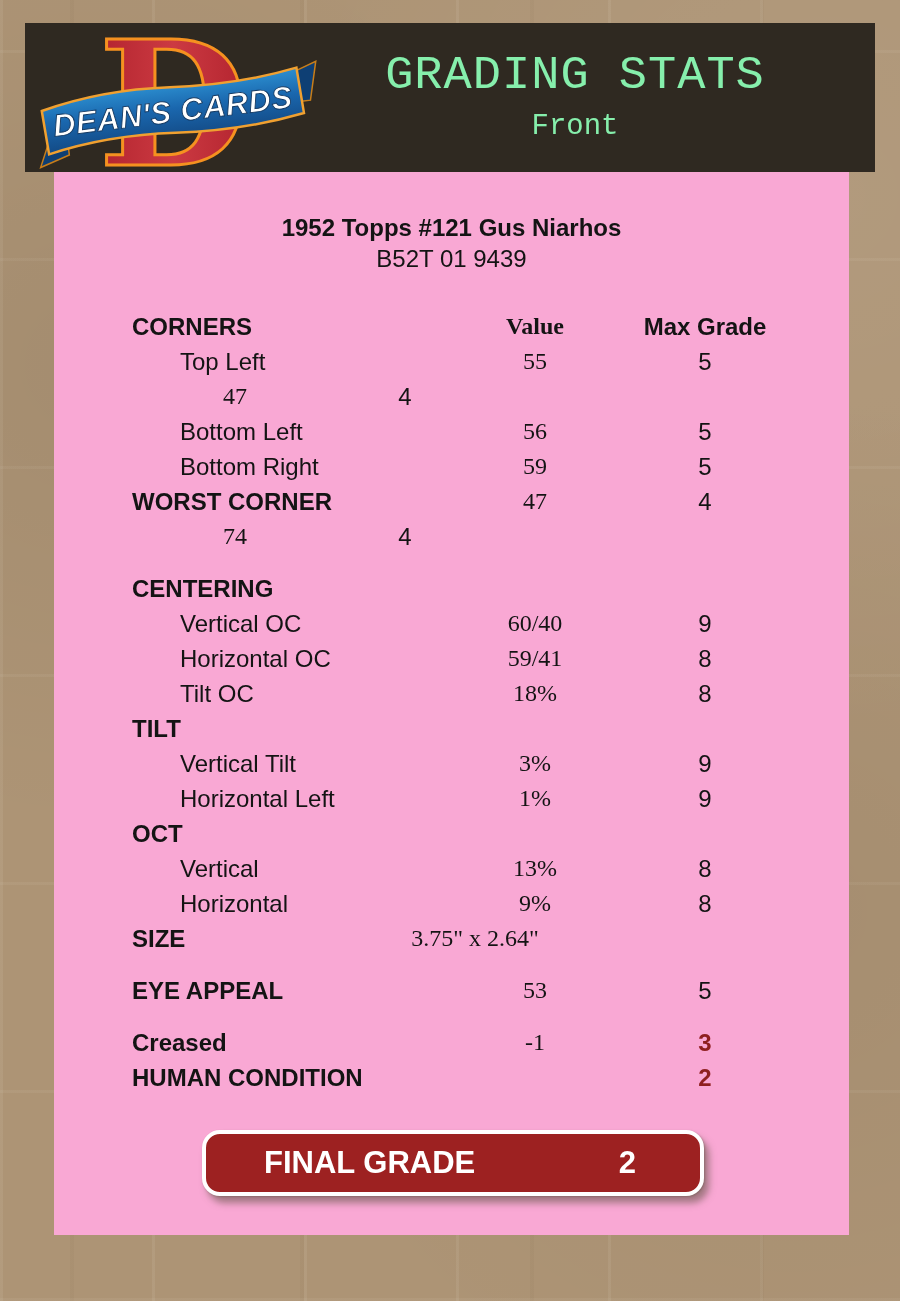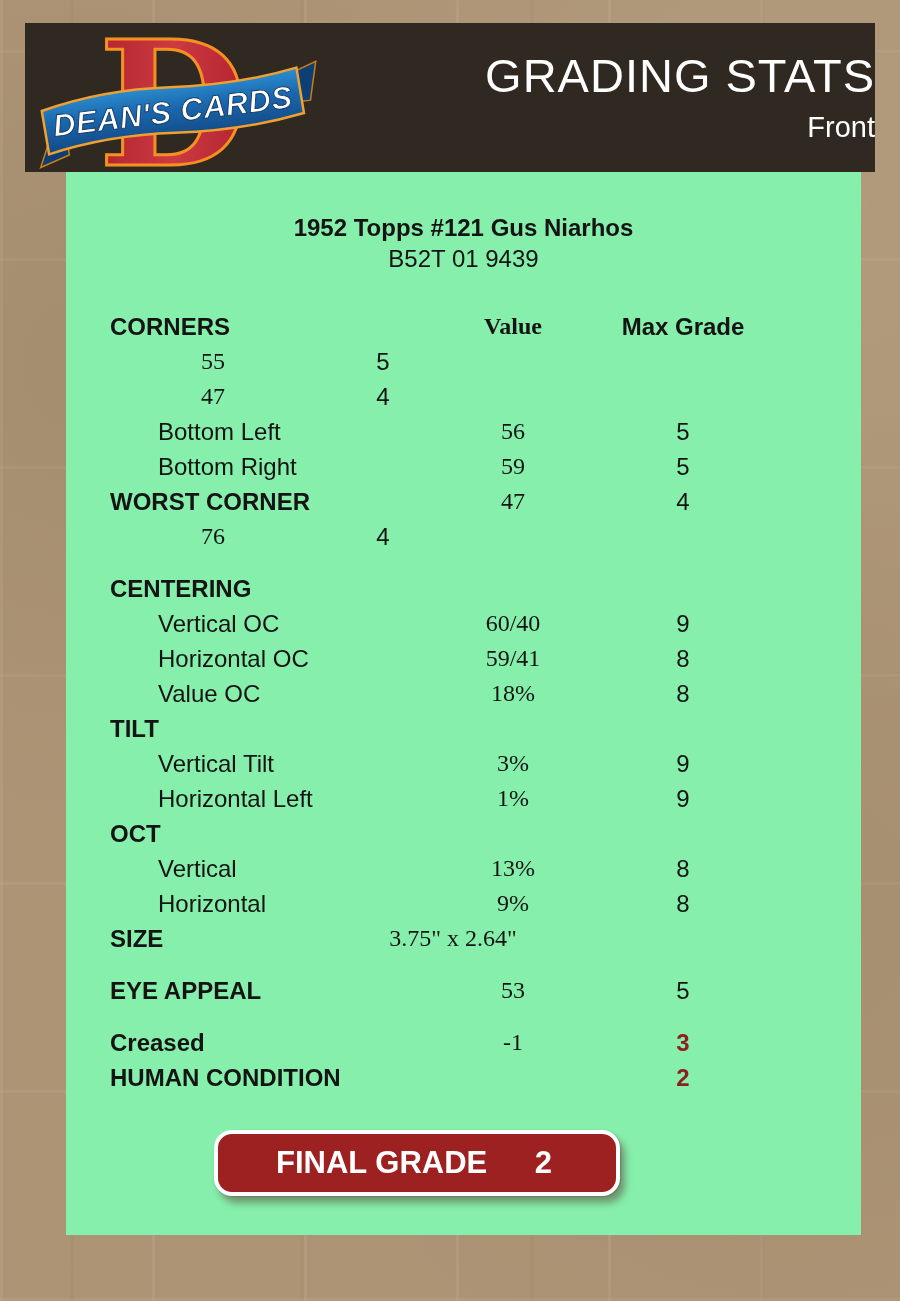--- a/index.html
+++ b/index.html
@@ -20,48 +20,48 @@
       #ad9475;
   }
   
   .header-bar{
     position:absolute;left:25px;top:23px;width:850px;height:149px;
     background:#2f2921;
   }
   .logo{position:absolute;left:10px;top:2px;width:290px;height:146px;}
   .header-text{
     position:absolute;left:250px;top:28px;width:600px;
-    text-align:right;color:#ffffff;
+    text-align:center;color:#86efac;font-family:Liberation Mono, monospace;
   }
   .header-title{font-size:47px;line-height:50px;letter-spacing:1px;}
   .header-subtitle{font-size:29px;line-height:36px;margin-top:8px;}
   
   .panel{
-    position:absolute;left:66px;top:172px;width:795px;height:1063px;
-    background:#86efac;color:#141414;
+    position:absolute;left:54px;top:172px;width:795px;height:1063px;
+    background:#f9a8d4;color:#141414;
   }
   .card-title{margin-top:42px;text-align:center;font-size:24px;font-weight:bold;}
   .card-code{margin-top:3px;text-align:center;font-size:24px;}
   .grade-table{margin-top:36px;}
   .trow{
     display:flex;align-items:center;height:35px;
-    padding-left:44px;font-size:24px;white-space:nowrap;
+    padding-left:78px;font-size:24px;white-space:nowrap;
   }
   .trow.gap{margin-top:17px;}
   .c-label{width:300px;box-sizing:border-box;}
   .c-label.indent{padding-left:48px;}
   .c-value{width:206px;text-align:center;font-family:Liberation Serif, serif;}
   .c-max{width:134px;text-align:center;}
   .trow.section .c-label{font-weight:bold;}
   .header-row .c-label,.header-row .c-value,.header-row .c-max{font-weight:bold;}
   .c-max.red{color:#8e1f1f;font-weight:bold;}
   .c-value.shift{transform:translateX(-60px);}
   
   .final-btn{
-    position:absolute;left:148px;top:958px;width:406px;height:66px;
+    position:absolute;left:148px;top:958px;width:502px;height:66px;
     box-sizing:border-box;background:#9d2121;border:4px solid #ffffff;
     border-radius:18px;
     box-shadow:5px 7px 7px rgba(92,81,64,0.55), 1px 1px 2px rgba(92,81,64,0.35);
     display:flex;align-items:center;justify-content:space-between;
     padding:0 64px 0 58px;color:#ffffff;font-weight:bold;font-size:31px;
     cursor:pointer;
     gap:46px;
   }
 </style>
 </head>
@@ -102,20 +102,21 @@
   <div class="card-code">B52T 01 9439</div>
 
   <div class="grade-table">
     <div class="trow header-row">
       <div class="c-label">CORNERS</div>
       <div class="c-value">Value</div>
       <div class="c-max">Max Grade</div>
     </div>
     <div>
   <div class="trow">
+    <div class="c-label indent">Top Left</div>
     <div class="c-value">55</div>
     <div class="c-max">5</div>
   </div>
 
   <div class="trow">
     <div class="c-value">47</div>
     <div class="c-max">4</div>
   </div>
 
   <div class="trow">
@@ -130,21 +131,21 @@
     <div class="c-max">5</div>
   </div>
 
   <div class="trow section">
     <div class="c-label">WORST CORNER</div>
     <div class="c-value">47</div>
     <div class="c-max">4</div>
   </div>
 
   <div class="trow section">
-    <div class="c-value">76</div>
+    <div class="c-value">74</div>
     <div class="c-max">4</div>
   </div>
 
   <div class="trow section gap">
     <div class="c-label">CENTERING</div>
     <div class="c-value"></div>
     <div class="c-max"></div>
   </div>
 
   <div class="trow">
@@ -153,21 +154,21 @@
     <div class="c-max">9</div>
   </div>
 
   <div class="trow">
     <div class="c-label indent">Horizontal OC</div>
     <div class="c-value">59/41</div>
     <div class="c-max">8</div>
   </div>
 
   <div class="trow">
-    <div class="c-label indent">Value OC</div>
+    <div class="c-label indent">Tilt OC</div>
     <div class="c-value">18%</div>
     <div class="c-max">8</div>
   </div>
 
   <div class="trow section">
     <div class="c-label">TILT</div>
     <div class="c-value"></div>
     <div class="c-max"></div>
   </div>
 

